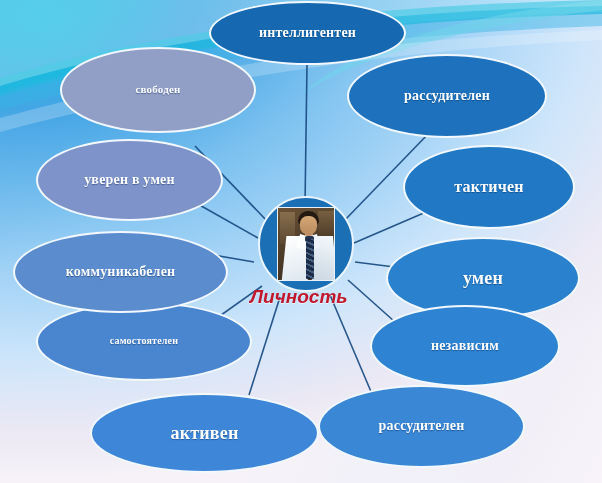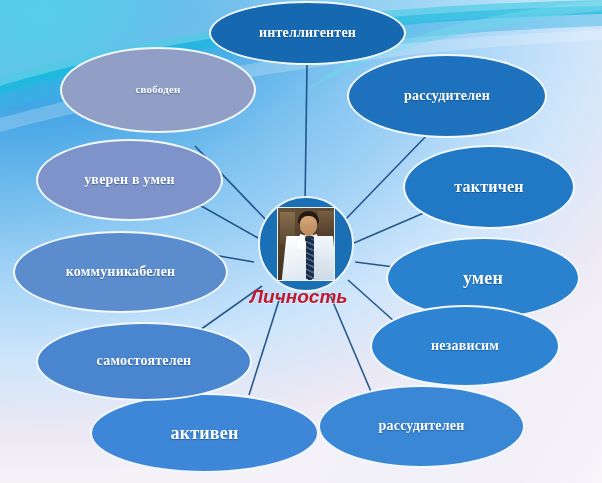--- a/index.html
+++ b/index.html
@@ -126,21 +126,21 @@
       </div>
       <div class="node" style="left: 370px; top: 305px; width: 190px; height: 82px; background: rgb(46, 132, 210); font-size: 14px;">
         <span>независим</span>
       </div>
       <div class="node" style="left: 318px; top: 385px; width: 207px; height: 83px; background: rgb(58, 135, 214); font-size: 14px;">
         <span>рассудителен</span>
       </div>
       <div class="node" style="left: 90px; top: 393px; width: 229px; height: 80px; background: rgb(62, 135, 216); font-size: 18px;">
         <span>активен</span>
       </div>
-      <div class="node" style="left: 36px; top: 322px; width: 216px; height: 79px; background: rgb(74, 134, 207); font-size: 14px;">
+      <div class="node" style="left: 36px; top: 302px; width: 216px; height: 79px; background: rgb(74, 134, 207); font-size: 10px;">
         <span>самостоятелен</span>
       </div>
       <div class="node" style="left: 13px; top: 231px; width: 215px; height: 82px; background: rgb(91, 140, 205); font-size: 14px;">
         <span>коммуникабелен</span>
       </div>
       <div class="node" style="left: 36px; top: 139px; width: 187px; height: 82px; background: rgb(126, 147, 201); font-size: 14px;">
         <span>уверен в умен</span>
       </div>
       <div class="node" style="left: 60px; top: 47px; width: 196px; height: 86px; background: rgb(145, 158, 198); font-size: 11px;">
         <span>свободен</span>

